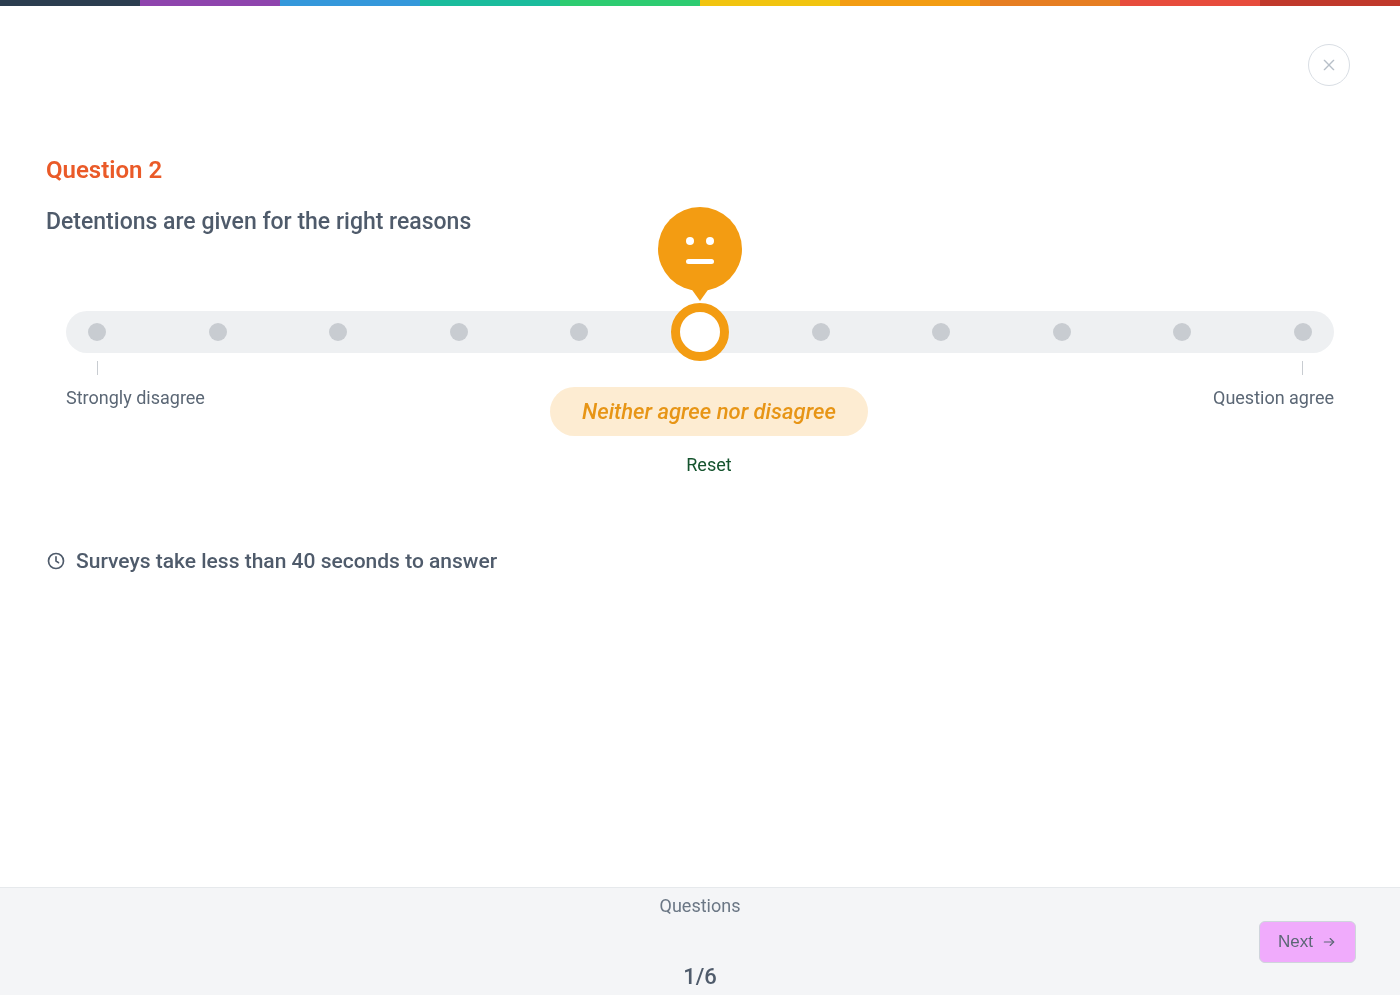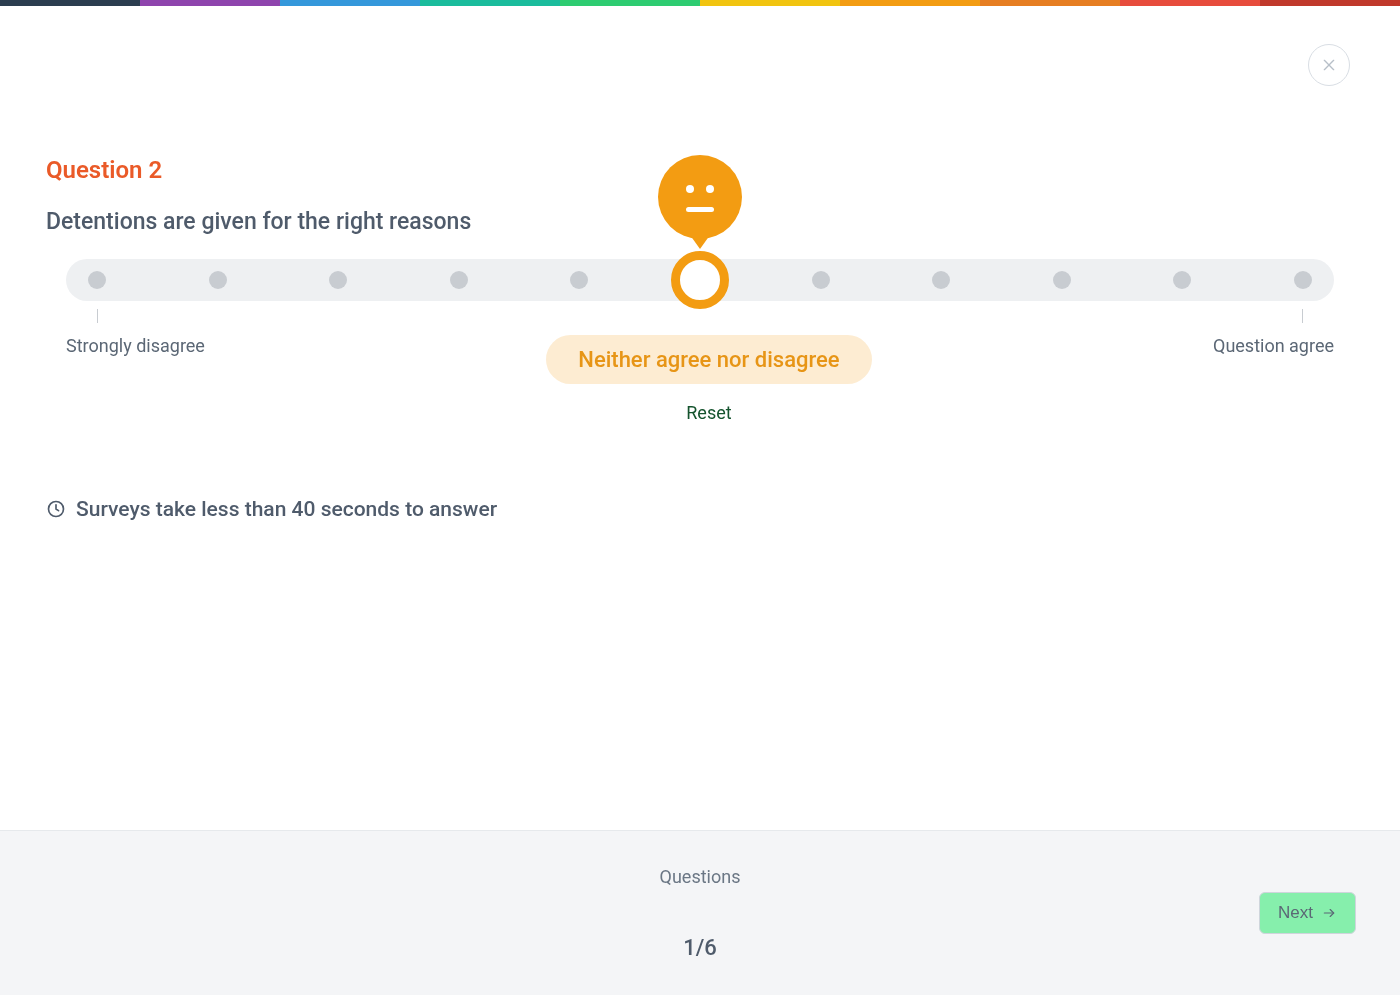--- a/index.html
+++ b/index.html
@@ -40,21 +40,21 @@
   .q-number {
     color: #ea5a28;
     font-size: 24px;
     font-weight: 600;
     margin-bottom: 24px;
   }
   .q-text {
     color: #4f5b6b;
     font-size: 23px;
     font-weight: 500;
-    margin-bottom: 24px;
+    margin-bottom: 76px;
   }
 
   .slider-area {
     position: relative;
     margin: 0 20px;
   }
   .face-bubble {
     position: absolute;
     left: 50%;
     transform: translateX(-50%);
@@ -156,20 +156,21 @@
     align-items: center;
     gap: 18px;
   }
   .mid-pill {
     background: #fdecd2;
     color: #e79516;
     font-size: 22px;
     font-weight: 500;
     padding: 12px 32px;
     border-radius: 26px;
+    font-style: italic;
   }
   .reset {
     color: #14532d;
     font-size: 18px;
     cursor: pointer;
   }
 
   .hint {
     margin-top: 74px;
     display: flex;
@@ -179,21 +180,21 @@
     font-weight: 500;
     color: #4f5b6b;
   }
   .hint svg { width: 20px; height: 20px; flex-shrink: 0; }
 
   .footer {
     position: fixed;
     bottom: 0;
     left: 0;
     right: 0;
-    height: 165px;
+    height: 108px;
     background: #f4f5f7;
     border-top: 1px solid #e6e9ec;
     display: flex;
     align-items: center;
     justify-content: center;
   }
   .footer-center {
     text-align: center;
   }
   .footer-center .lbl {
@@ -205,21 +206,21 @@
     color: #4f5b6b;
     font-size: 22px;
     font-weight: 500;
     margin-top: 48px;
   }
   .next-btn {
     position: absolute;
     right: 44px;
     top: 50%;
     transform: translateY(-50%);
-    background: #86efac;
+    background: #f0abfc;
     border: 1px solid #cfd5dc;
     border-radius: 6px;
     padding: 10px 18px;
     font-size: 17px;
     color: #5b6775;
     display: flex;
     align-items: center;
     gap: 8px;
     cursor: pointer;
     margin-left: 23px;

